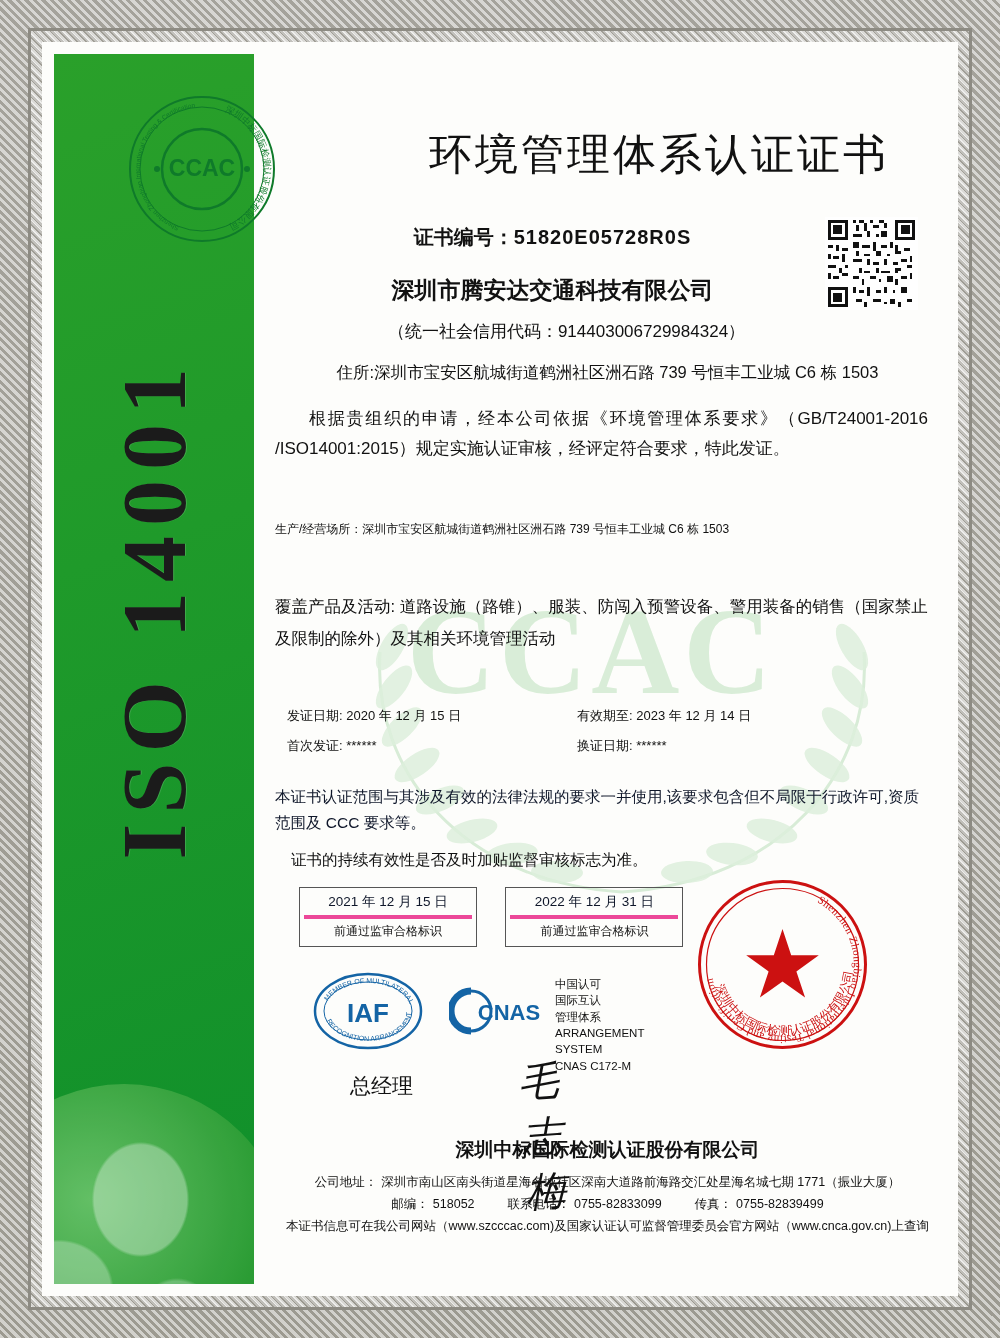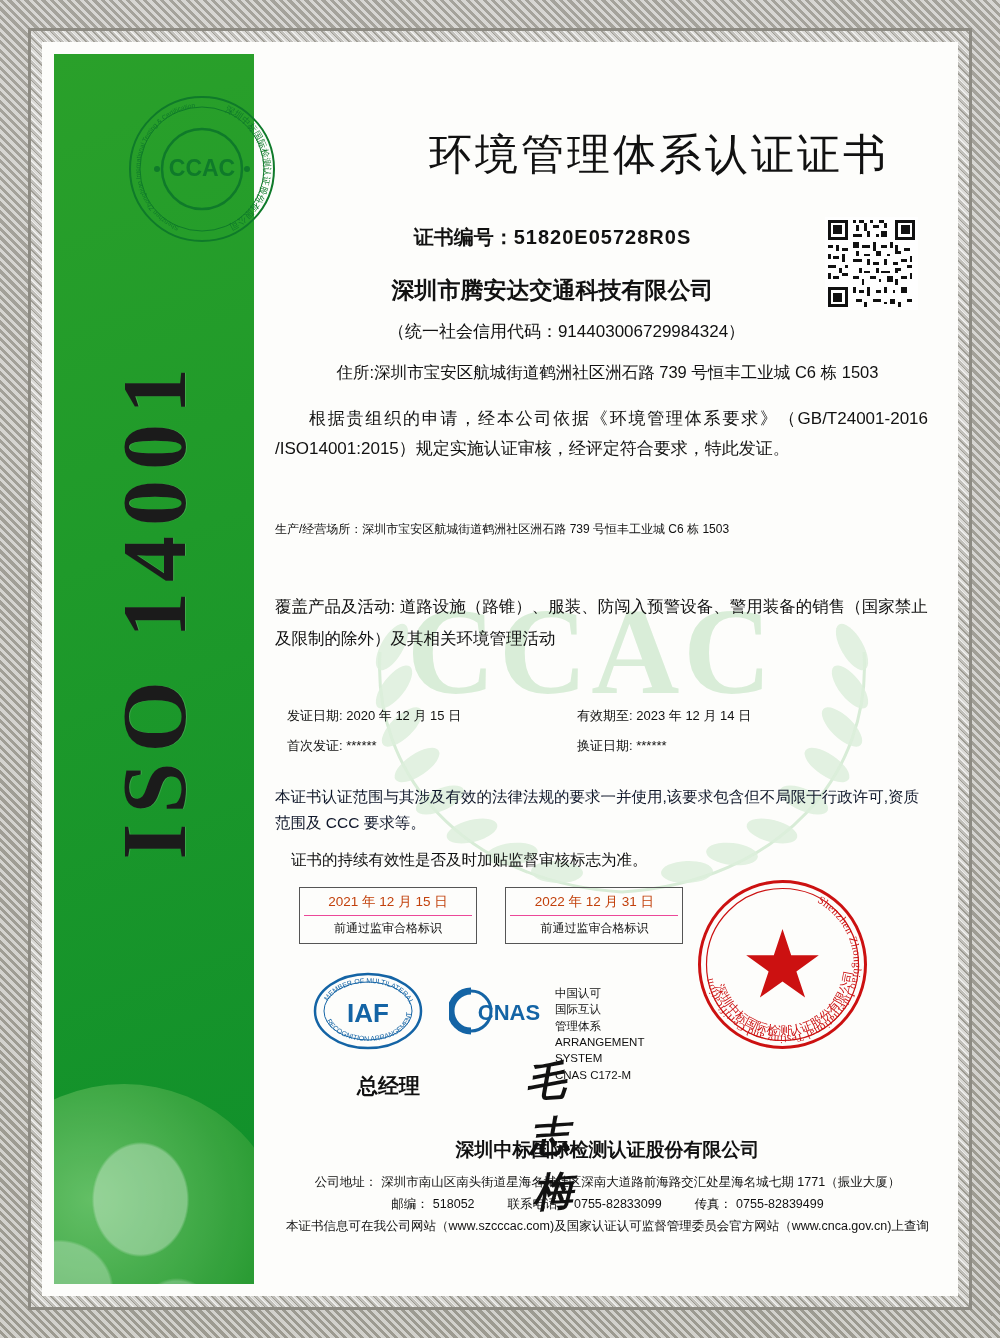--- a/index.html
+++ b/index.html
@@ -144,33 +144,33 @@
     position:absolute;left:34px;right:28px;top:808px;
     font-size:15.5px;color:#111;
   }
 
   .stampboxes{position:absolute;left:42px;top:845px;}
   .sbox{
     display:inline-block;vertical-align:top;
     width:168px;border:1px solid #555;padding:5px 4px 6px;
     text-align:center;margin-right:24px;background:transparent;
   }
-  .sbox .d{font-size:13.5px;color:#c2410c;margin-bottom:4px;}
-  .sbox .l{font-size:12px;color:#111;border-top:1px solid #ec4899;padding-top:4px;}
+  .sbox .d{font-size:13.5px;color:#0f172a;margin-bottom:4px;}
+  .sbox .l{font-size:12px;color:#111;border-top:4px solid #ec4899;padding-top:4px;}
 
   .redseal{position:absolute;right:88px;top:835px;width:175px;height:175px;}
 
   .marks{position:absolute;left:40px;top:930px;}
   .iaf{position:absolute;left:16px;top:0;width:110px;height:78px;}
   .cnas{position:absolute;left:152px;top:6px;width:100px;height:66px;}
   .cnastxt{
-    position:absolute;left:258px;top:4px;font-size:11.5px;line-height:1.42;color:#111;margin-top:9px;
-  }
-
-  .signrow{position:absolute;left:100px;top:1030px;font-size:21px;color:#111;font-weight:bold;}
+    position:absolute;left:258px;top:4px;font-size:11.5px;line-height:1.42;color:#111;
+  }
+
+  .signrow{position:absolute;left:93px;top:1030px;font-size:21px;color:#111;}
   .sig{
     position:absolute;left:172px;top:-18px;
     font-family:"Liberation Serif","DejaVu Serif",serif;
     font-size:40px;color:#111;font-style:italic;letter-spacing:-2px;
     transform:rotate(-4deg);
   }
 
   .footer{position:absolute;left:0;right:0;top:1095px;text-align:center;color:#111;}
   .f-org{font-size:19px;font-weight:700;margin-bottom:9px;}
   .f-line{font-size:12.5px;line-height:1.75;}

